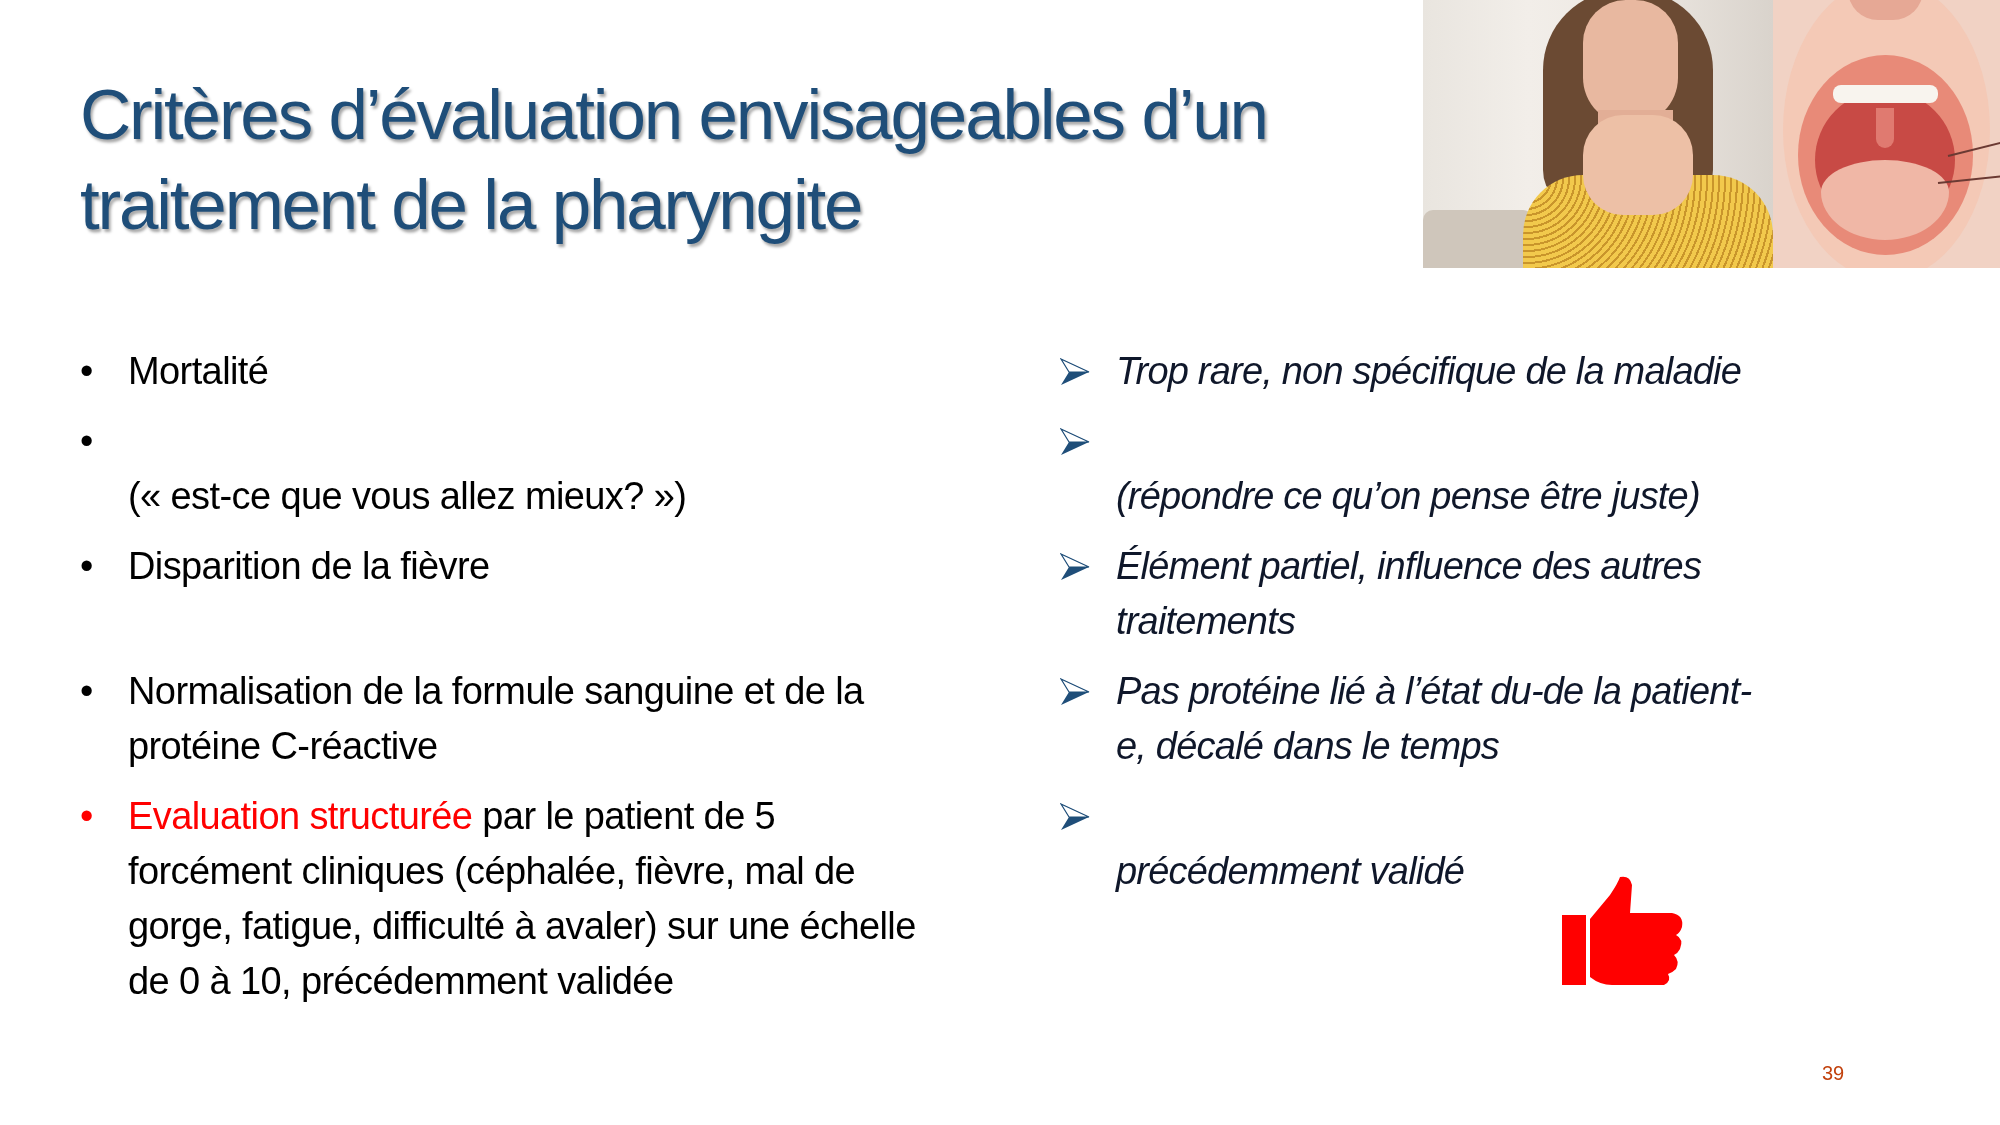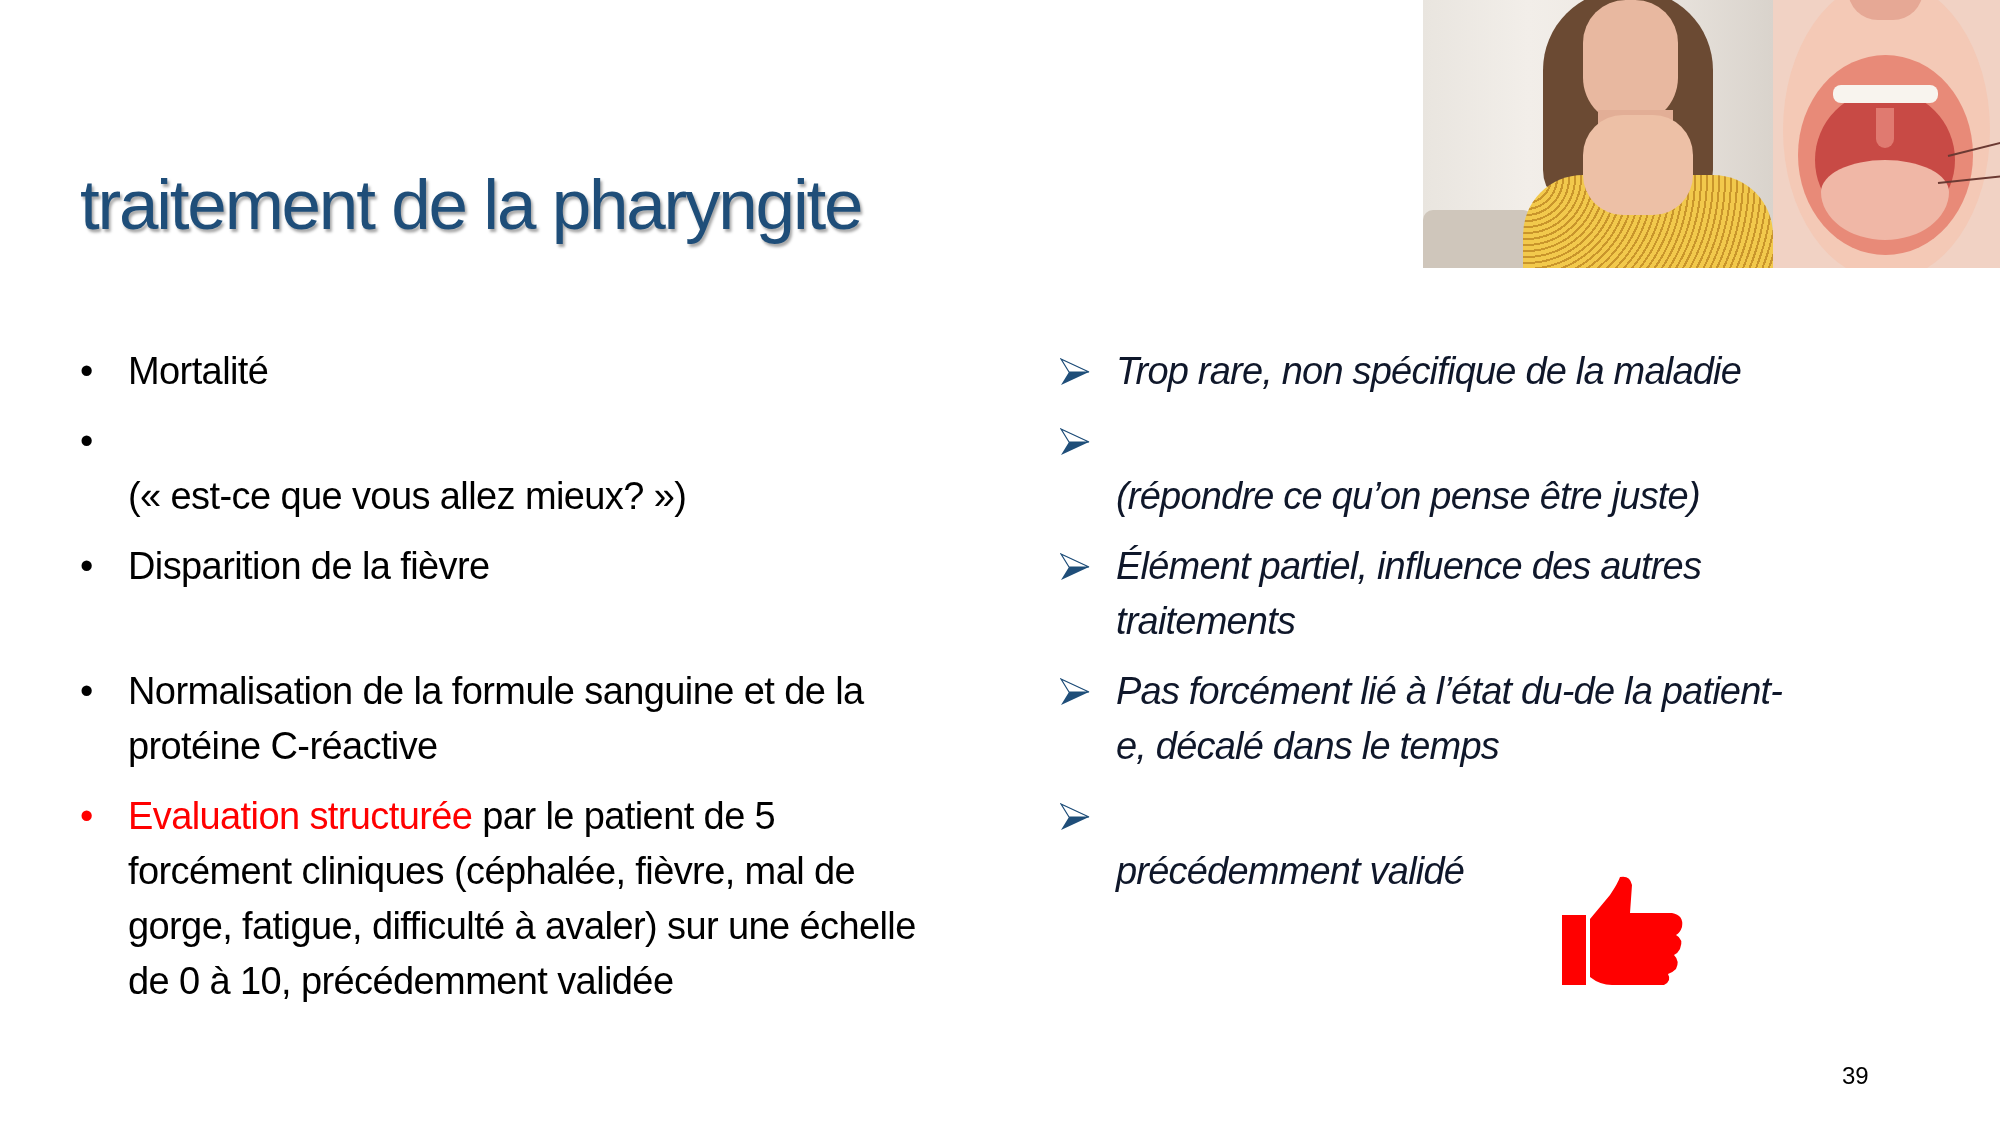--- a/index.html
+++ b/index.html
@@ -179,30 +179,29 @@
       position: absolute;
       left: 1560px;
       top: 875px;
       width: 130px;
       height: 112px;
     }
     .page-number {
       position: absolute;
       left: 1822px;
       top: 1062px;
-      font-size: 24px;
-      color: #000000;
-      margin-left: 20px;
+      font-size: 20px;
+      color: #c2410c;
     }
   </style>
 </head>
 <body>
 
 <h1 class="slide-title">
-  <br>
+  <span>Critères d’évaluation envisageables d’un</span><br>
   <span>traitement de la pharyngite</span>
 </h1>
 
 <div class="photos">
   <div class="photo-woman">
     <div class="sofa"></div>
     <div class="hair"></div>
     <div class="face"></div>
     <div class="neck"></div>
     <div class="sweater"></div>
@@ -297,21 +296,21 @@
   </div>
 
   <div class="item" style="top:320px;">
     <span class="arrow">
       <svg viewBox="0 0 30 28">
           <polygon points="1,1 29,14 1,27 9,14" fill="#1f4e79"></polygon>
           <polygon points="1,1 29,14 9,14" fill="#ffffff" stroke="#1f4e79" stroke-width="1.2"></polygon>
         </svg>
     </span>
     <div class="comment-text">
-      <span>Pas forcément lié à l’état du-de la patient-</span><br>
+      <span>Pas protéine lié à l’état du-de la patient-</span><br>
       <span>e, décalé dans le temps</span>
     </div>
   </div>
 
   <div class="item" style="top:445px;">
     <span class="arrow">
       <svg viewBox="0 0 30 28">
           <polygon points="1,1 29,14 1,27 9,14" fill="#1f4e79"></polygon>
           <polygon points="1,1 29,14 9,14" fill="#ffffff" stroke="#1f4e79" stroke-width="1.2"></polygon>
         </svg>

